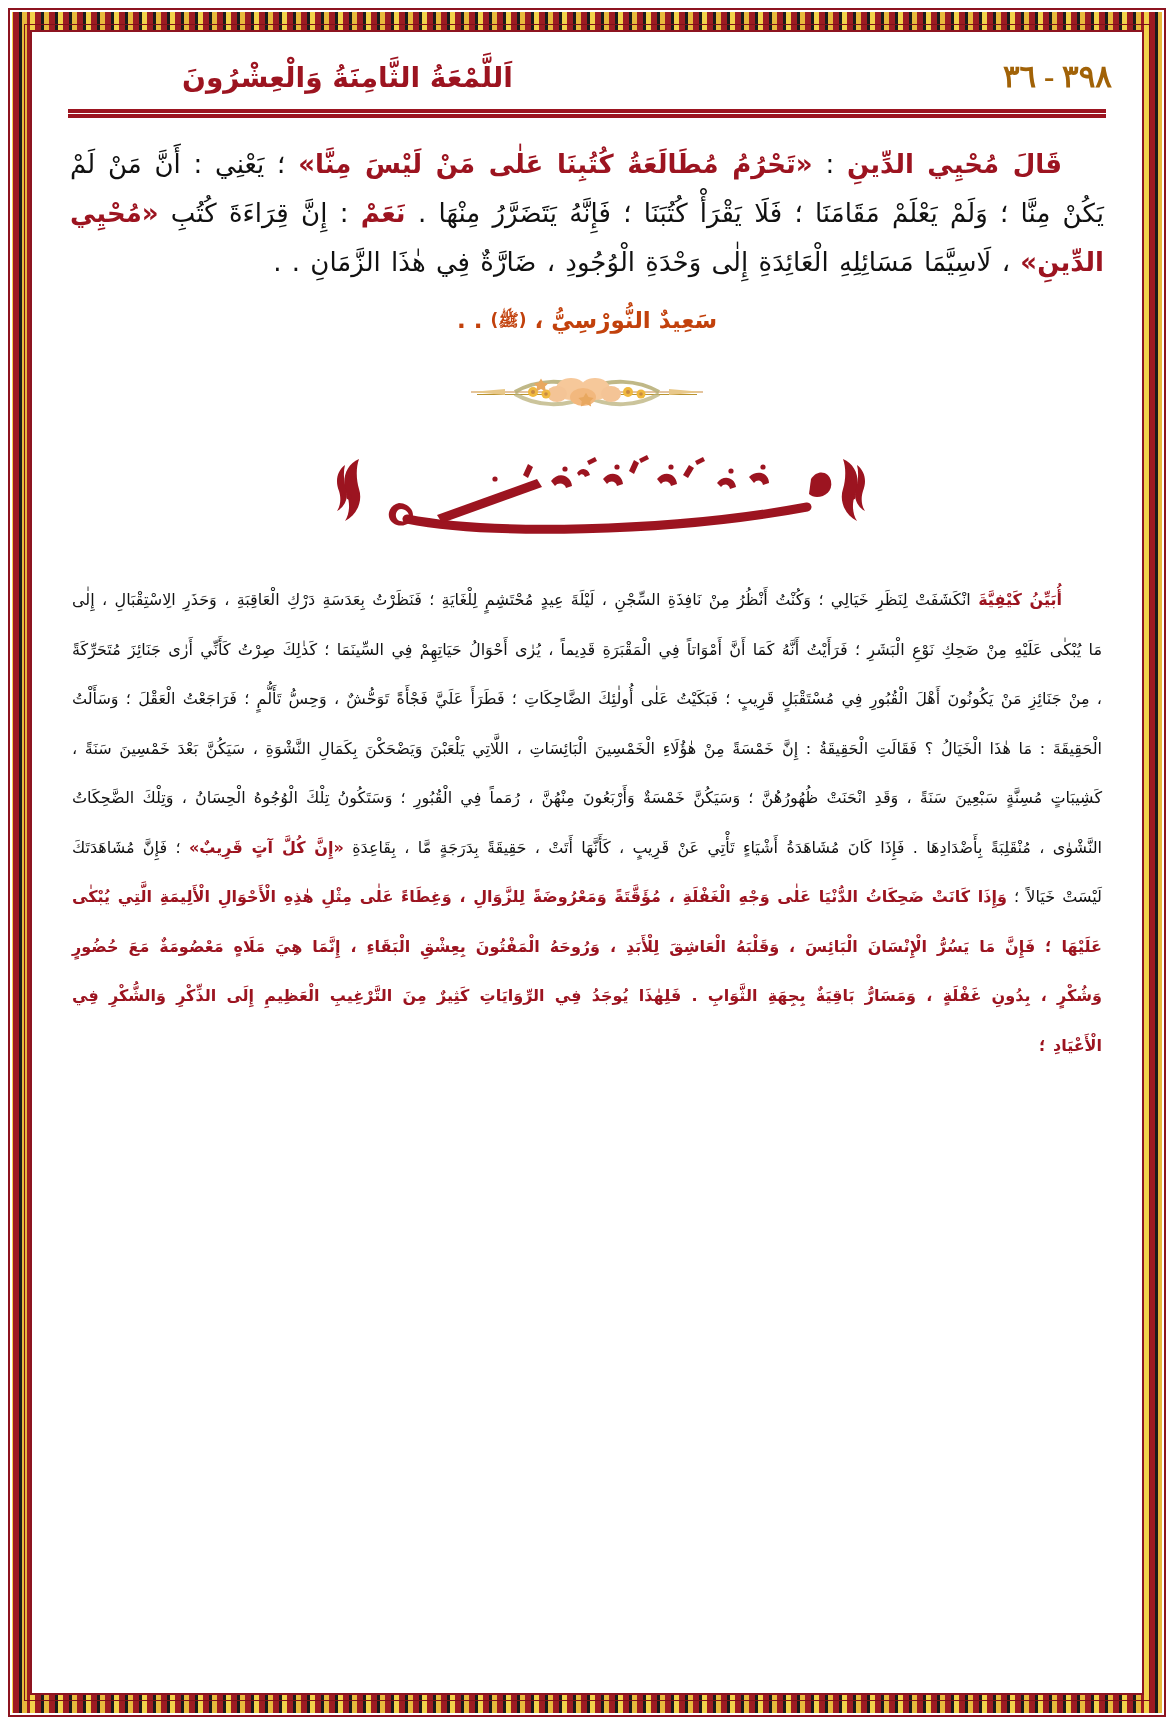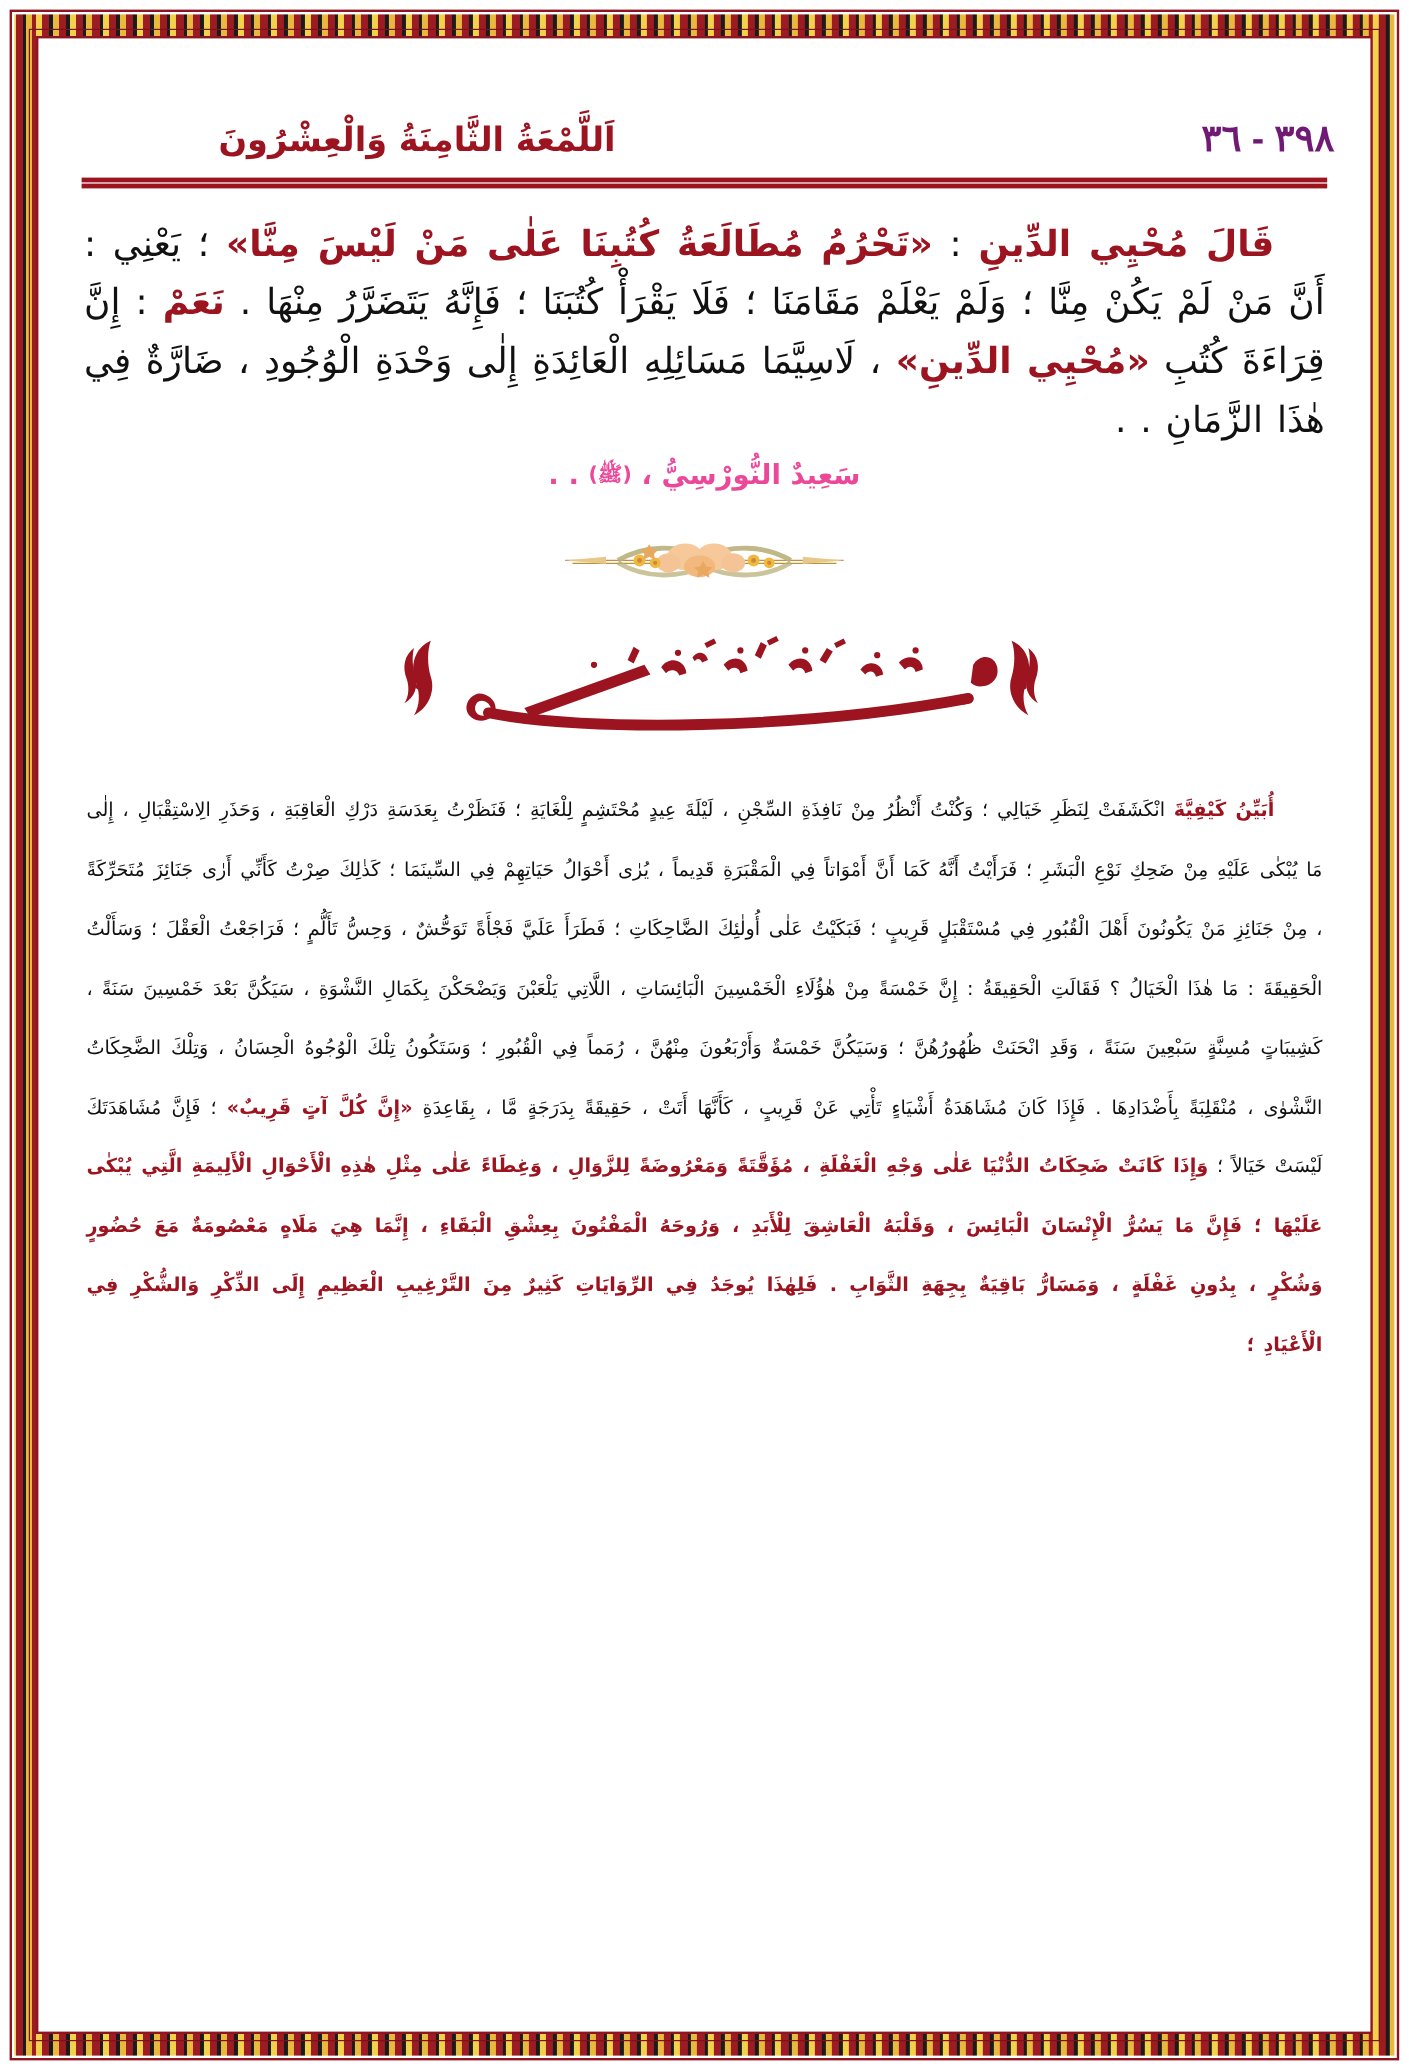--- a/index.html
+++ b/index.html
@@ -74,28 +74,27 @@
   
   .header-row {
     display: flex;
     align-items: baseline;
     justify-content: flex-start;
     padding: 14px 16px 0 16px;
     direction: rtl;
   }
 
   .folio {
-    color: #701a75;
+    color: #a16207;
     font-size: 31px;
     font-weight: bold;
-    font-family: Liberation Sans, sans-serif;
+    font-family: Liberation Serif, serif;
     letter-spacing: 1px;
     white-space: nowrap;
     min-width: 170px;
-    margin-top: 39px;
   }
 
   .chapter-title {
     flex: 1;
     text-align: left;
     color: #9c1420;
     font-size: 28px;
     font-weight: bold;
     font-family: "DejaVu Sans", sans-serif;
     padding-left: 120px;
@@ -108,41 +107,41 @@
     border-bottom: 4px solid #9c1420;
     background: #ffffff;
   }
 
   
   .para {
     direction: rtl;
     text-align: justify;
     text-align-last: right;
     font-family: "DejaVu Sans", sans-serif;
-    font-size: 30px;
+    font-size: 26px;
     line-height: 49px;
     color: #111111;
     padding: 0 24px;
     word-spacing: 2px;
   }
 
   .para.first { margin-top: 22px; text-indent: 42px; }
 
   .r   { color: #9c1420; font-weight: bold; }
   .k   { color: #111111; }
 
   
   .signature {
     direction: rtl;
     text-align: center;
-    color: #ec4899;
+    color: #c2410c;
     font-weight: bold;
     font-size: 23px;
     padding: 8px 24px 0 24px;
-    margin-top: 0;
+    margin-top: 12px;
   }
   .sig-seal {
     font-size: 17px;
     vertical-align: 2px;
     letter-spacing: -1px;
   }
 
   
   .ornament-wrap {
     display: flex;

